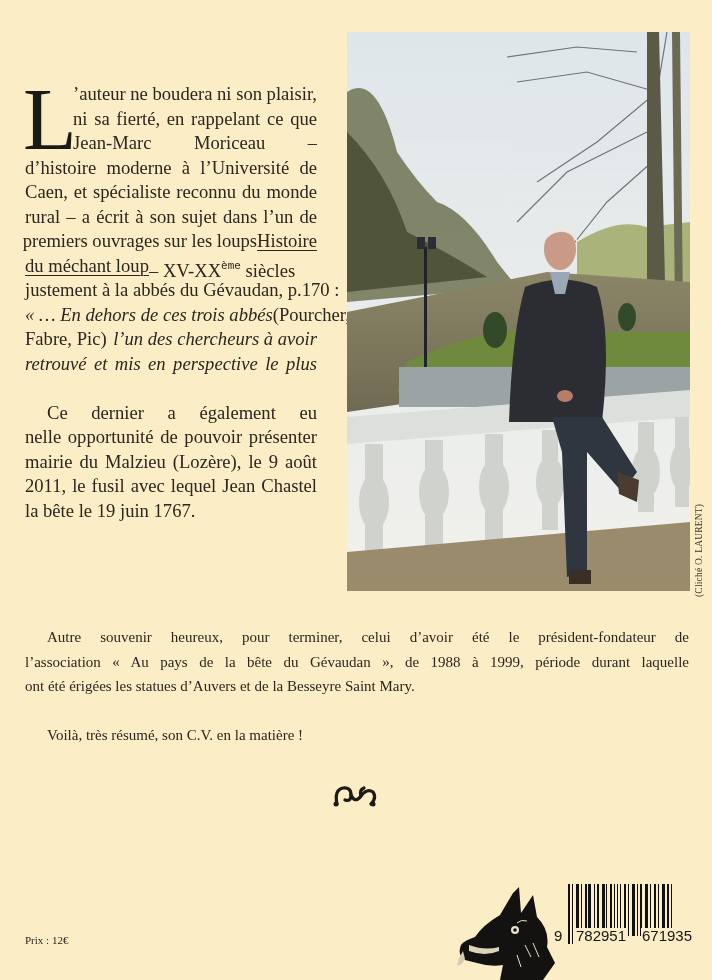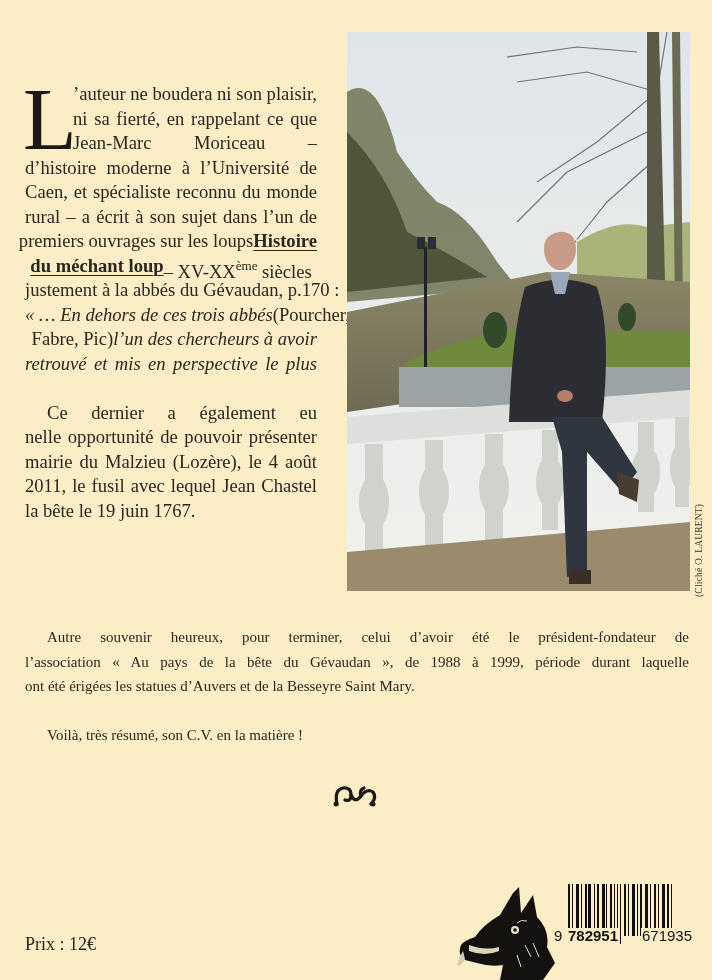--- a/index.html
+++ b/index.html
@@ -11,39 +11,39 @@
   }
   .col-left { position:absolute; left:25px; top:82px; width:292px; font-size:18.6px; line-height:24.5px; }
   .line { display:block; white-space:nowrap; height:24.5px; }
   .just { text-align:justify; text-align-last:justify; white-space:normal; overflow:hidden; }
   .dropcap {
     position:absolute; left:-2px; top:3px;
     font-size:88px; line-height:70px; font-weight:normal; color:#1c1a16;
     font-family:"Liberation Serif","DejaVu Serif",serif;
   }
   .indent-cap { padding-left:48px; }
-  .u { text-decoration:underline; text-underline-offset:3px; text-decoration-thickness:1px;font-weight:bold; }
+  .u { text-decoration:underline; text-underline-offset:3px; text-decoration-thickness:1px; }
   .i { font-style:italic; }
-  sup.ord { font-size:13px; vertical-align:8px; }
+  sup.ord { font-size:11px; vertical-align:8px;font-family:Liberation Mono, monospace; }
   .gap { height:24.5px; }
   .para-indent { padding-left:22px; }
 
   .photo {
     position:absolute; left:347px; top:32px; width:343px; height:559px;
     overflow:hidden; background:#c9d2d4;
   }
   .credit {
     position:absolute; left:694px; top:505px; width:14px; height:92px;
     font-size:9.5px; color:#3a342c; writing-mode:vertical-rl; transform:rotate(180deg);
     white-space:nowrap; letter-spacing:0.2px;
   }
 
   .col-full { position:absolute; left:25px; top:625px; width:664px; font-size:15px; line-height:24.5px; }
   .ornament { position:absolute; left:331px; top:782px; width:48px; height:26px; }
-  .price { position:absolute; left:25px; top:934px; font-size:18px; }
+  .price { position:absolute; left:25px; top:934px; font-size:11px; }
   .wolf { position:absolute; left:455px; top:885px; width:105px; height:95px; }
   .barcode { position:absolute; left:563px; top:884px; width:128px; height:66px; }
   .bars { position:absolute; left:5px; top:0; width:121px; height:60px; display:flex; align-items:flex-start; }
   .bar { background:#111; height:52px; }
   .bar.long { height:60px; }
   .bc-digits { position:absolute; top:44px; font-family:"Liberation Sans","DejaVu Sans",sans-serif; font-size:15px; color:#151515; line-height:16px; background:#fbedc5; padding:0 1px;}
 </style>
 </head>
 <body>
 
@@ -52,38 +52,38 @@
   <span class="line just indent-cap">’auteur ne boudera ni son plaisir,</span>
   <span class="line just indent-cap">ni sa fierté, en rappelant ce que</span>
   <span class="line just indent-cap">Jean-Marc Moriceau – professeur</span>
   <span class="line just">d’histoire moderne à l’Université de</span>
   <span class="line just">Caen, et spécialiste reconnu du monde</span>
   <span class="line just">rural – a écrit à son sujet dans l’un de ses</span>
   <span class="line" style="display:flex;justify-content:flex-end;">
     <span>premiers ouvrages sur les loups</span>
     <span class="u">Histoire</span>
   </span>
-  <span class="line" style="display:flex;justify-content:center;">
+  <span class="line" style="display:flex;justify-content:flex-start;">
     <span class="u">du méchant loup</span>
     <span><span> – XV-XX</span><sup class="ord">ème</sup><span> siècles</span></span>
   </span>
   <span class="line">justement à la abbés du Gévaudan, p.170 :</span>
   <span class="line" style="display:flex;justify-content:space-between;">
     <span class="i">« … En dehors de ces trois abbés</span>
     <span> (Pourcher,</span>
   </span>
-  <span class="line" style="display:flex;justify-content:flex-end;">
+  <span class="line" style="display:flex;justify-content:space-between;">
     <span>Fabre, Pic) </span>
     <span class="i">l’un des chercheurs à avoir</span>
   </span>
   <span class="line just i">retrouvé et mis en perspective le plus de</span>
   <div class="gap"></div>
   <span class="line just para-indent">Ce dernier a également eu l’exception-</span>
   <span class="line just">nelle opportunité de pouvoir présenter en</span>
-  <span class="line just">mairie du Malzieu (Lozère), le 4 août</span>
+  <span class="line just">mairie du Malzieu (Lozère), le 9 août</span>
   <span class="line just">2011, le fusil avec lequel Jean Chastel tua</span>
   <span class="line">la bête le 19 juin 1767.</span>
 </div>
 
 <div class="photo">
   <svg width="343" height="559" viewBox="0 0 343 559">
     <defs>
       <linearGradient id="sky" x1="0" y1="0" x2="0" y2="1">
         <stop offset="0" stop-color="#dfe6ea"></stop>
           <stop offset="1" stop-color="#f1f1ec"></stop>
@@ -215,15 +215,15 @@
     <div class="bar" style="width:2px;margin-right:3px"></div>
     <div class="bar" style="width:3px;margin-right:2px"></div>
     <div class="bar" style="width:1px;margin-right:3px"></div>
     <div class="bar" style="width:2px;margin-right:2px"></div>
     <div class="bar" style="width:1px;margin-right:3px"></div>
     <div class="bar" style="width:3px;margin-right:2px"></div>
     <div class="bar long" style="width:2px;margin-right:2px"></div>
     <div class="bar long" style="width:1px;margin-right:0"></div>
   </div>
   <span class="bc-digits" style="left:-10px;">9</span>
-  <span class="bc-digits" style="left:4px;font-weight:bold;">782951</span>
+  <span class="bc-digits" style="left:12px;">782951</span>
   <span class="bc-digits" style="left:78px;">671935</span>
 </div>
 
 </body></html>

